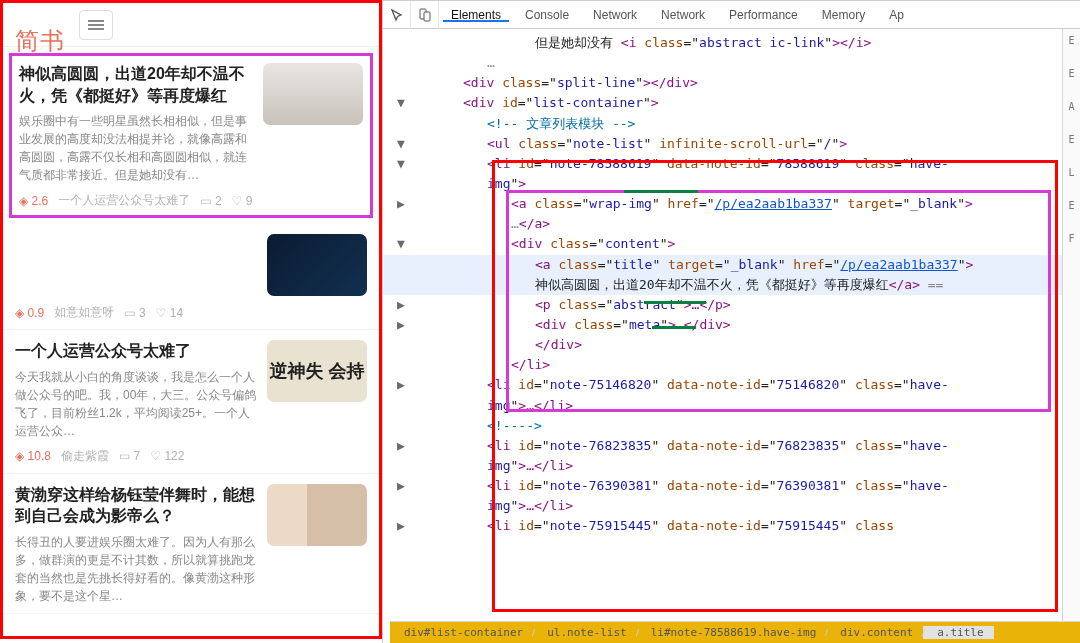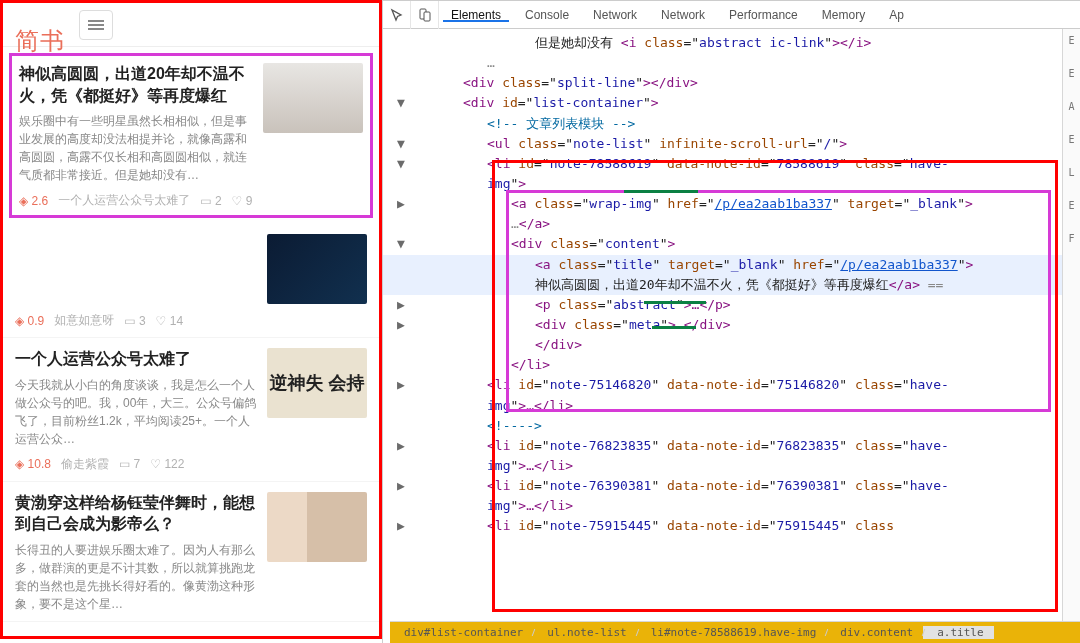--- a/index.html
+++ b/index.html
@@ -12,21 +12,21 @@
   .menu-btn { margin-left: 14px; width: 34px; height: 30px; border: 1px solid #ddd; border-radius: 4px; display:flex; align-items:center; justify-content:center; color:#777; }
   .menu-lines { display:inline-block; width:16px; }
   .menu-lines span{ display:block; height:2px; background:#888; margin:2px 0;}
   .feed { flex:1; overflow:hidden; }
   .article { padding: 10px 12px 8px; border-bottom: 1px solid #f4f4f4; position: relative; }
   .article.highlighted { outline: 3px solid #d63ad6; outline-offset: -3px; margin:6px; padding:10px 10px 8px; }
   .art-body { display:flex; }
   .art-text { flex:1; padding-right:10px; }
   .art-title { font-size: 16px; font-weight: 700; line-height: 1.35; color:#222; margin-bottom:6px; }
   .art-abs { font-size: 12px; color:#888; line-height:1.5; overflow:hidden; }
-  .thumb { width:100px; height:70px; background:#d7dde2; flex-shrink:0; border-radius:2px; overflow:hidden; position:relative; }
+  .thumb { width:100px; height:62px; background:#d7dde2; flex-shrink:0; border-radius:7px; overflow:hidden; position:relative; }
   .thumb.dark { background: linear-gradient(135deg,#0b1b33,#11304f); }
   .thumb.sign { background:#eae2d0; display:flex; align-items:center; justify-content:center; color:#222; font-size:18px; font-weight:700; }
   .thumb.face { background:linear-gradient(90deg,#ecd9c6 40%,#d6bfa8 40%); }
   .thumb.portrait { background:linear-gradient(180deg,#e8e6e3 0%,#c9c2bb 100%); }
   .meta { margin-top:8px; font-size:12px; color:#b1b1b1; display:flex; align-items:center; gap:10px; }
   .meta .hot { color:#ea6f5a; }
   
   .right { flex:1; height:643px; border-top:1px solid #ccc; border-left:1px solid #ccc; display:flex; flex-direction:column; background:#fff; position:relative; }
   .dt-toolbar { display:flex; align-items:center; height:28px; border-bottom:1px solid #ccc; font-size:12px; color:#555; }
   .dt-iconbtn { width:28px; height:28px; display:flex; align-items:center; justify-content:center; color:#555; border-right:1px solid #e6e6e6;}

